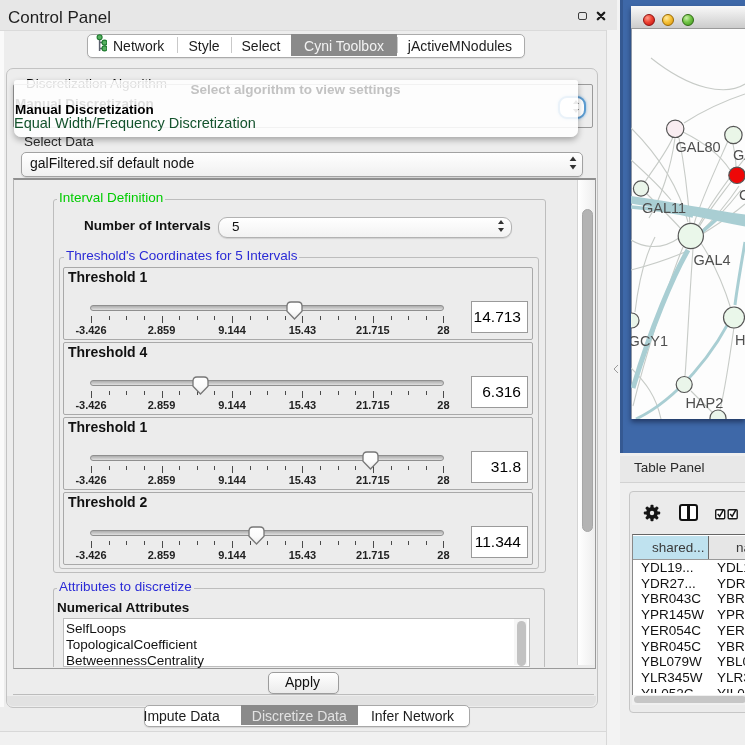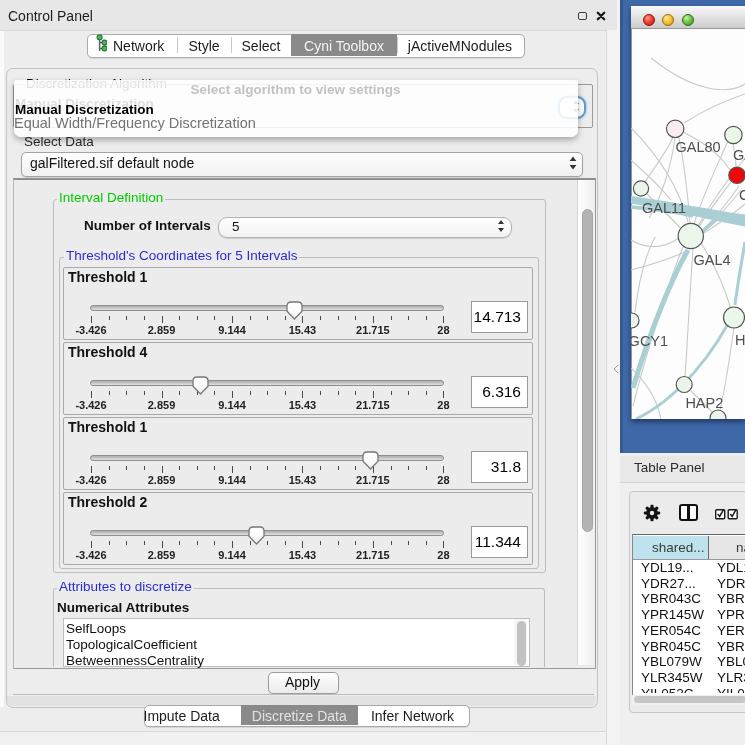--- a/index.html
+++ b/index.html
@@ -6,21 +6,21 @@
  font-family:"Liberation Sans", sans-serif;-webkit-font-smoothing:antialiased;}
 .abs{position:absolute;}
 .txt{white-space:nowrap;}
 </style></head>
 <body>
 <div id="root">
 
 <div class="abs" style="left:0;top:0;width:607px;height:745px;background:#ededed;"></div>
 
 <div class="abs" style="left:0;top:0;width:617px;height:30px;background:#e7e7e7;border-bottom:1px solid #dadada;"></div>
-<div class="abs txt" style="left:8px;top:7.5px;font-size:14px;color:#1e1e1e;">Control Panel</div>
+<div class="abs txt" style="left:8px;top:7.5px;font-size:17px;color:#1e1e1e;">Control Panel</div>
 
 <div class="abs" style="left:578px;top:11.5px;width:6.5px;height:6.5px;border:1.6px solid #3c3c3c;border-radius:2px;"></div>
 <svg class="abs" style="left:595.5px;top:11px;" width="10" height="10" viewBox="0 0 10 10">
  <path d="M1.8 1.8 L8.2 8.2 M8.2 1.8 L1.8 8.2" stroke="#1a1a1a" stroke-width="2.3" stroke-linecap="round"></path>
 </svg>
 
 <div class="abs" style="left:87px;top:34px;width:436px;height:22px;background:#ffffff;border:1px solid #ababab;border-radius:5px;box-shadow:0 1px 1px rgba(0,0,0,0.08);"></div>
 <div class="abs" style="left:177px;top:37px;width:1px;height:16px;background:#c9c9c9;"></div>
 <div class="abs" style="left:231px;top:37px;width:1px;height:16px;background:#c9c9c9;"></div>
 <div class="abs" style="left:291px;top:34px;width:106px;height:22px;background:#8a8a8a;"></div>
@@ -48,21 +48,21 @@
  <path d="M6 1 L9 5 L3 5 Z" fill="#555"></path>
  <path d="M6 14 L9 10 L3 10 Z" fill="#555"></path>
 </svg>
 <div class="abs txt" style="left:15px;top:96px;font-size:13.5px;font-weight:bold;color:#000;">Manual Discretization</div>
 
 <div class="abs txt" style="left:24px;top:133.7px;font-size:13.5px;color:#2a2a2a;">Select Data</div>
 
 <div class="abs" style="left:14px;top:79.5px;width:563.5px;height:57px;background:rgba(255,255,255,0.87);border-radius:3px 3px 7px 7px;box-shadow:0 3px 6px rgba(0,0,0,0.3);"></div>
 <div class="abs txt" style="left:14px;top:82px;width:563px;text-align:center;font-size:13.5px;font-weight:bold;color:#c2c2c2;">Select algorithm to view settings</div>
 <div class="abs txt" style="left:15px;top:102.1px;font-size:13.5px;font-weight:bold;color:#000;">Manual Discretization</div>
-<div class="abs txt" style="left:14px;top:114.5px;font-size:14.5px;color:#737373;">Equal Width/Frequency Discretization</div>
+<div class="abs txt" style="left:14px;top:114.5px;font-size:14.5px;color:#14532d;">Equal Width/Frequency Discretization</div>
 
 <div class="abs" style="left:21px;top:151.5px;width:560px;height:23px;background:linear-gradient(#ffffff,#f0f0f0);border:1px solid #a2a2a2;border-radius:5px;box-shadow:0 1px 1px rgba(0,0,0,0.12);"></div>
 <div class="abs txt" style="left:30px;top:154.5px;font-size:14px;color:#111;">galFiltered.sif default node</div>
 <svg class="abs" style="left:566px;top:155px;" width="14" height="16" viewBox="0 0 14 16">
  <path d="M7 1.5 L10.4 6 L3.6 6 Z" fill="#333"></path>
  <path d="M7 14.5 L10.4 10 L3.6 10 Z" fill="#333"></path>
 </svg>
 
 <div class="abs" style="left:13px;top:177.5px;width:581px;height:488px;background:#ececec;border-top:2px solid #8f8f8f;border-left:1px solid #b5b5b5;border-right:1px solid #9a9a9a;border-bottom:1px solid #9a9a9a;"></div>
 

